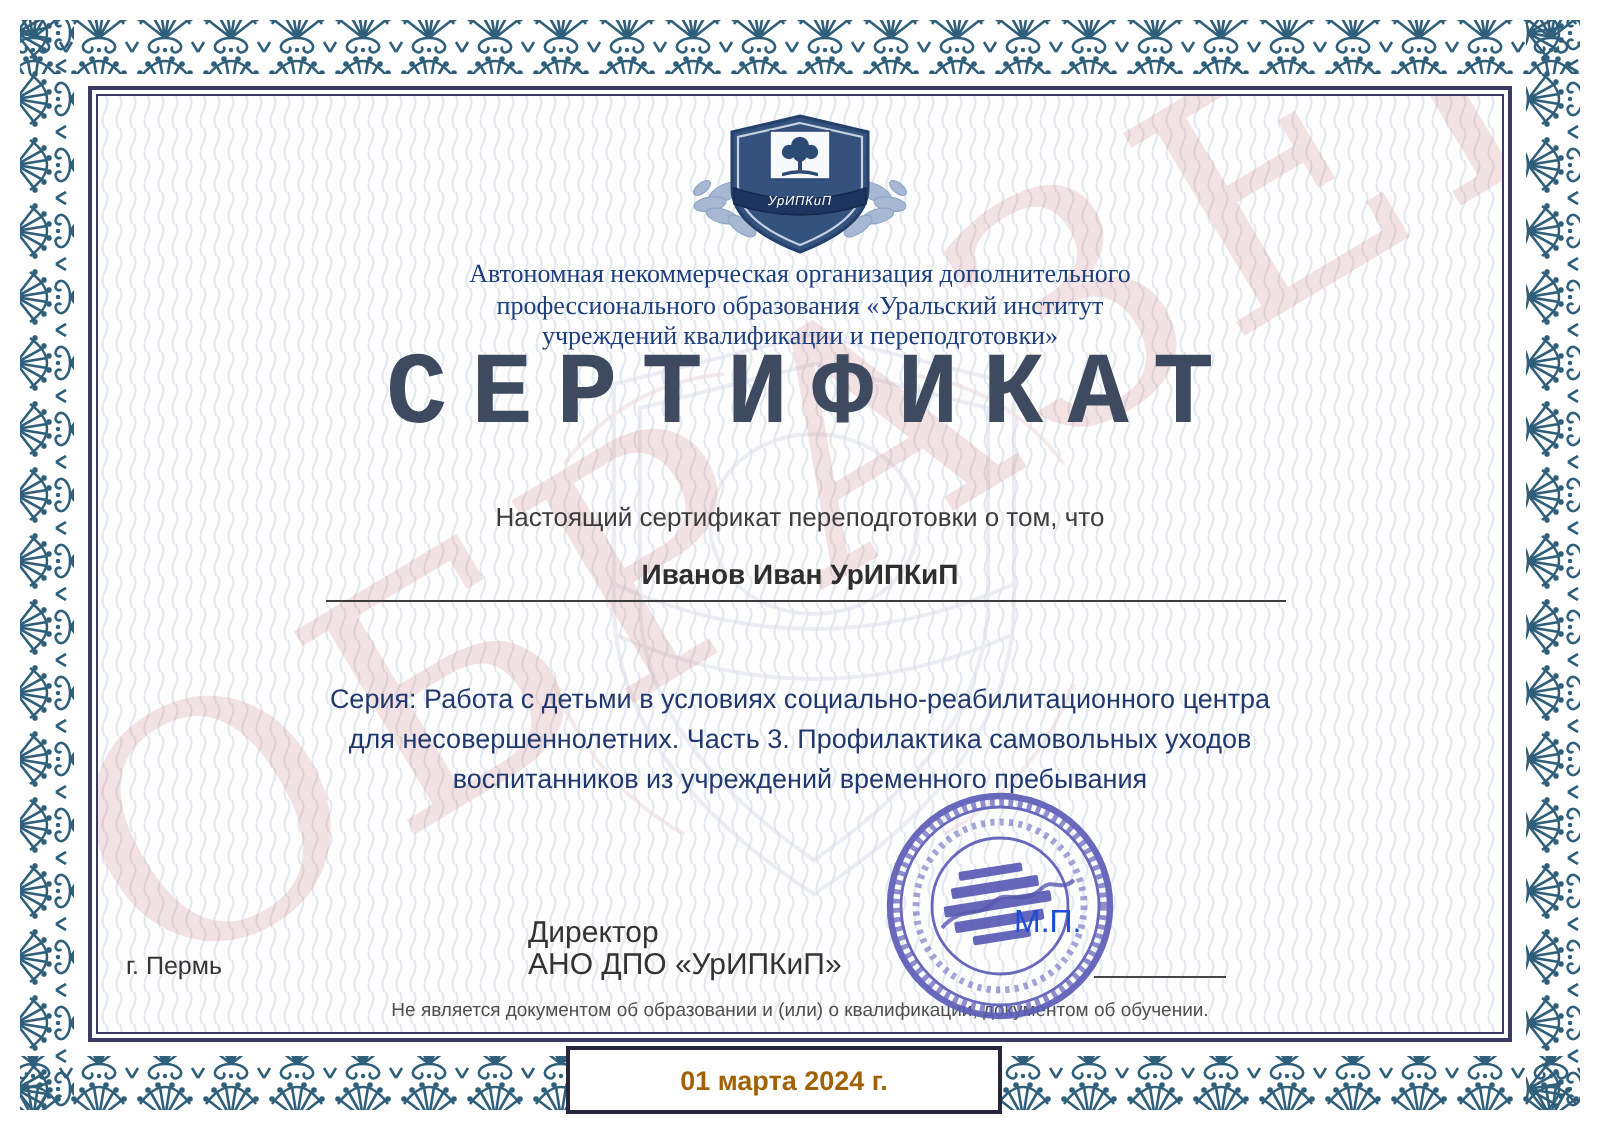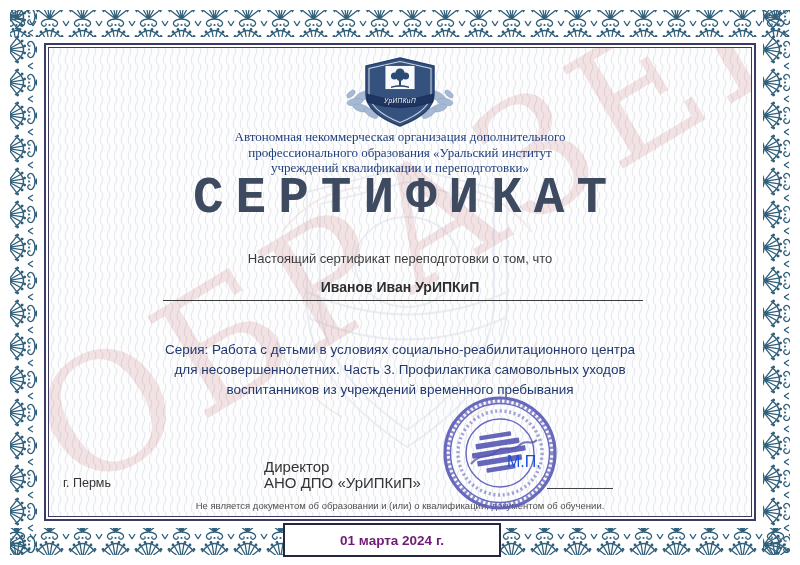--- a/index.html
+++ b/index.html
@@ -40,21 +40,21 @@
   .course{left:160px;top:340px;width:480px;text-align:center;font-size:13.5px;font-weight:normal;
           line-height:20px;color:#21386e}
   .city{left:63px;top:476px;font-size:12.5px;color:#333}
   .director{left:264px;top:459px;font-size:15px;line-height:16px;color:#333;text-align:left}
   .stamp{left:441px;top:394px;z-index:4;opacity:.92}
   .mp{left:507px;top:453px;font-size:16px;color:#1d4ed8;z-index:5}
   .sigline{left:547px;top:488px;width:66px;border-top:1.3px solid #444;z-index:5}
   .disclaimer{left:0;right:0;top:500px;text-align:center;font-size:9.5px;color:#4e4e4e}
   .datebox{left:283px;top:523px;width:214px;height:30px;background:#fff;border:2px solid #26263c;
            z-index:6;display:flex;align-items:center;justify-content:center;
-           font-size:13.5px;font-weight:bold;color:#701a75}
+           font-size:13.5px;font-weight:bold;color:#a16207}
 </style>
 </head>
 <body>
 
 <div class="page">
 
   <svg class="abs border-layer" width="800" height="565" viewBox="0 0 800 565" aria-hidden="true">
     <defs>
       <pattern id="ornH" width="33" height="27" patternUnits="userSpaceOnUse">
         <g fill="none" stroke="#2f5f7a" stroke-width="1.3">

